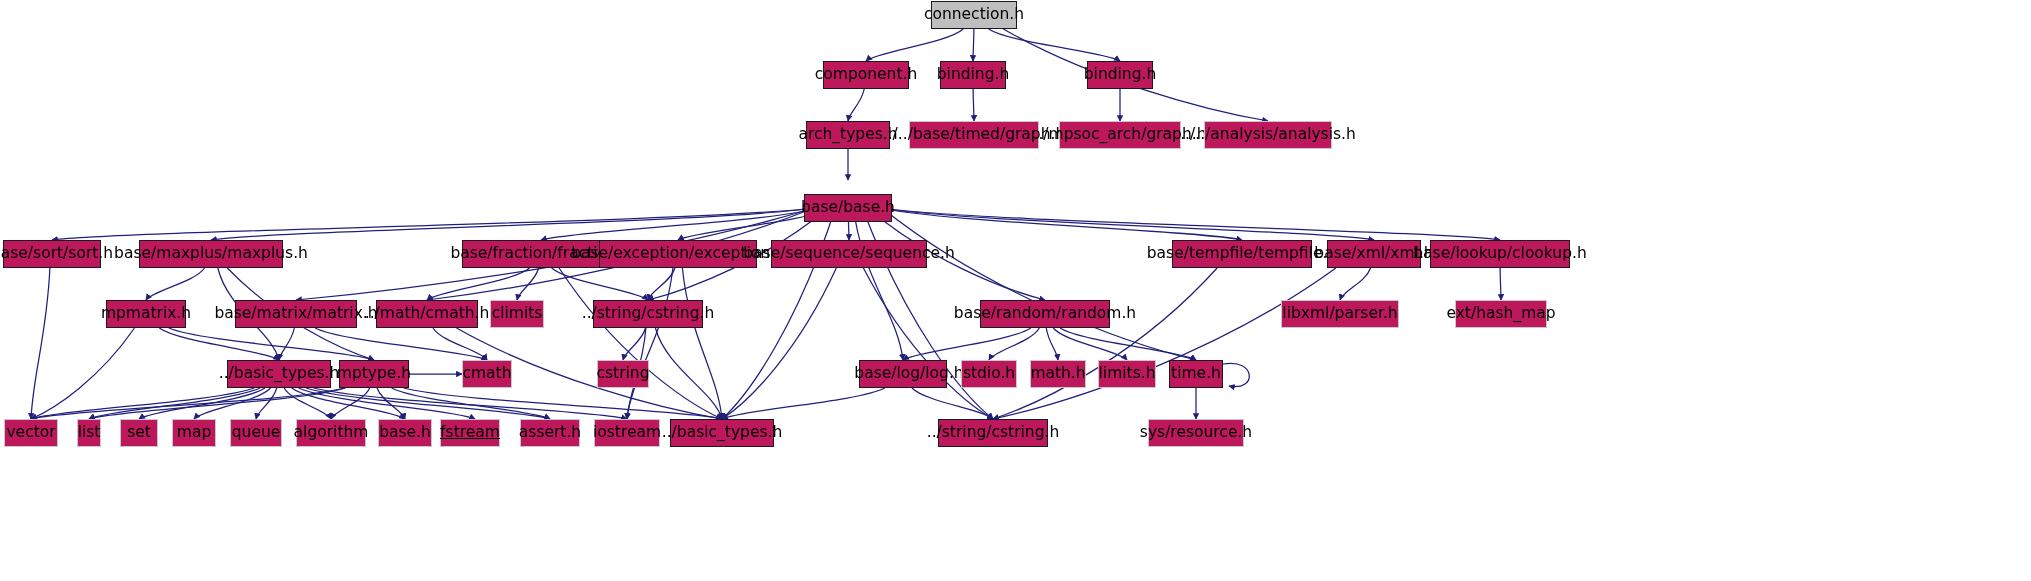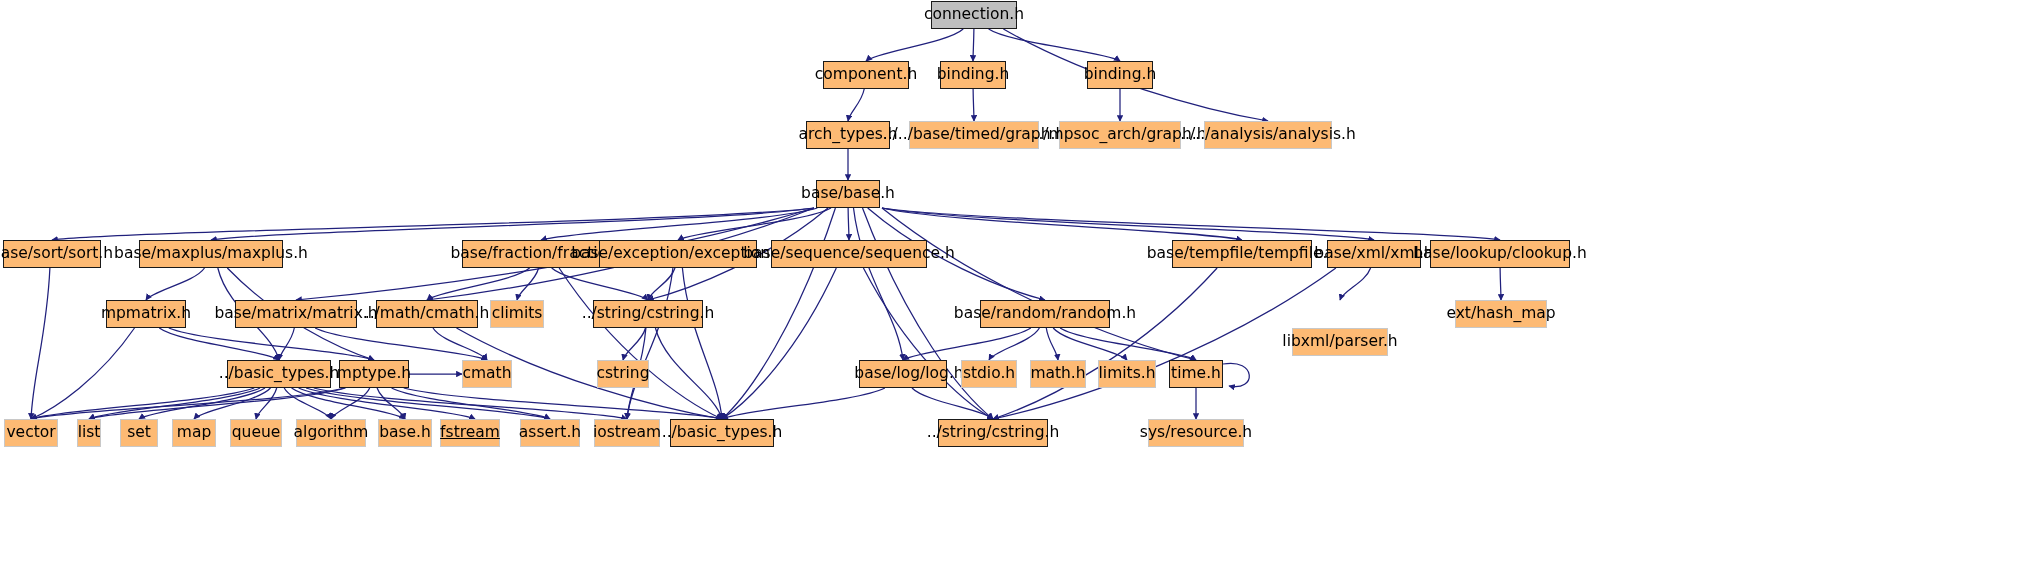--- a/index.html
+++ b/index.html
@@ -16,21 +16,21 @@
   .node{
     position:absolute;
     box-sizing:border-box;
     display:flex;
     align-items:center;
     justify-content:center;
     white-space:nowrap;
     font-size:15.5px;
     line-height:1;
     color:#000000;
-    background:#fdba74;
+    background:#be185d;
     border:1px solid #000000;
     height:28px;
     transform:translate(-50%,-50%);
     letter-spacing:0px;
   }
   
   .node.solid{border:1.6px solid #1a1a1a;}
   
   .node.faint{border:1.3px solid #c8c8c8;color:#000000;}
   
@@ -145,21 +145,21 @@
       </div>
       <div class="node faint" style="left: 974px; top: 135px; width: 130px;">
         <span class="lbl">../../base/timed/graph.h</span>
       </div>
       <div class="node faint" style="left: 1120px; top: 135px; width: 122px;">
         <span class="lbl">../mpsoc_arch/graph.h</span>
       </div>
       <div class="node faint" style="left: 1268px; top: 135px; width: 128px;">
         <span class="lbl">../../analysis/analysis.h</span>
       </div>
-      <div class="node solid" style="left: 848px; top: 194px; width: 64px;">
+      <div class="node solid" style="left: 848px; top: 208px; width: 88px;">
         <span class="lbl">base/base.h</span>
       </div>
       <div class="node solid" style="left: 52px; top: 254px; width: 98px;">
         <span class="lbl">base/sort/sort.h</span>
       </div>
       <div class="node solid" style="left: 211px; top: 254px; width: 144px;">
         <span class="lbl">base/maxplus/maxplus.h</span>
       </div>
       <div class="node solid" style="left: 541px; top: 254px; width: 158px;">
         <span class="lbl">base/fraction/fraction.h</span>
@@ -190,21 +190,21 @@
       </div>
       <div class="node faint" style="left: 517px; top: 314px; width: 54px;">
         <span class="lbl">climits</span>
       </div>
       <div class="node solid" style="left: 648px; top: 314px; width: 110px;">
         <span class="lbl">../string/cstring.h</span>
       </div>
       <div class="node solid" style="left: 1045px; top: 314px; width: 130px;">
         <span class="lbl">base/random/random.h</span>
       </div>
-      <div class="node faint" style="left: 1340px; top: 314px; width: 96px; margin-top: 28px;">
+      <div class="node faint" style="left: 1340px; top: 314px; width: 118px;">
         <span class="lbl">libxml/parser.h</span>
       </div>
       <div class="node faint" style="left: 1501px; top: 314px; width: 92px;">
         <span class="lbl">ext/hash_map</span>
       </div>
       <div class="node solid" style="left: 279px; top: 374px; width: 104px;">
         <span class="lbl">../basic_types.h</span>
       </div>
       <div class="node solid" style="left: 374px; top: 374px; width: 70px;">
         <span class="lbl">mptype.h</span>

